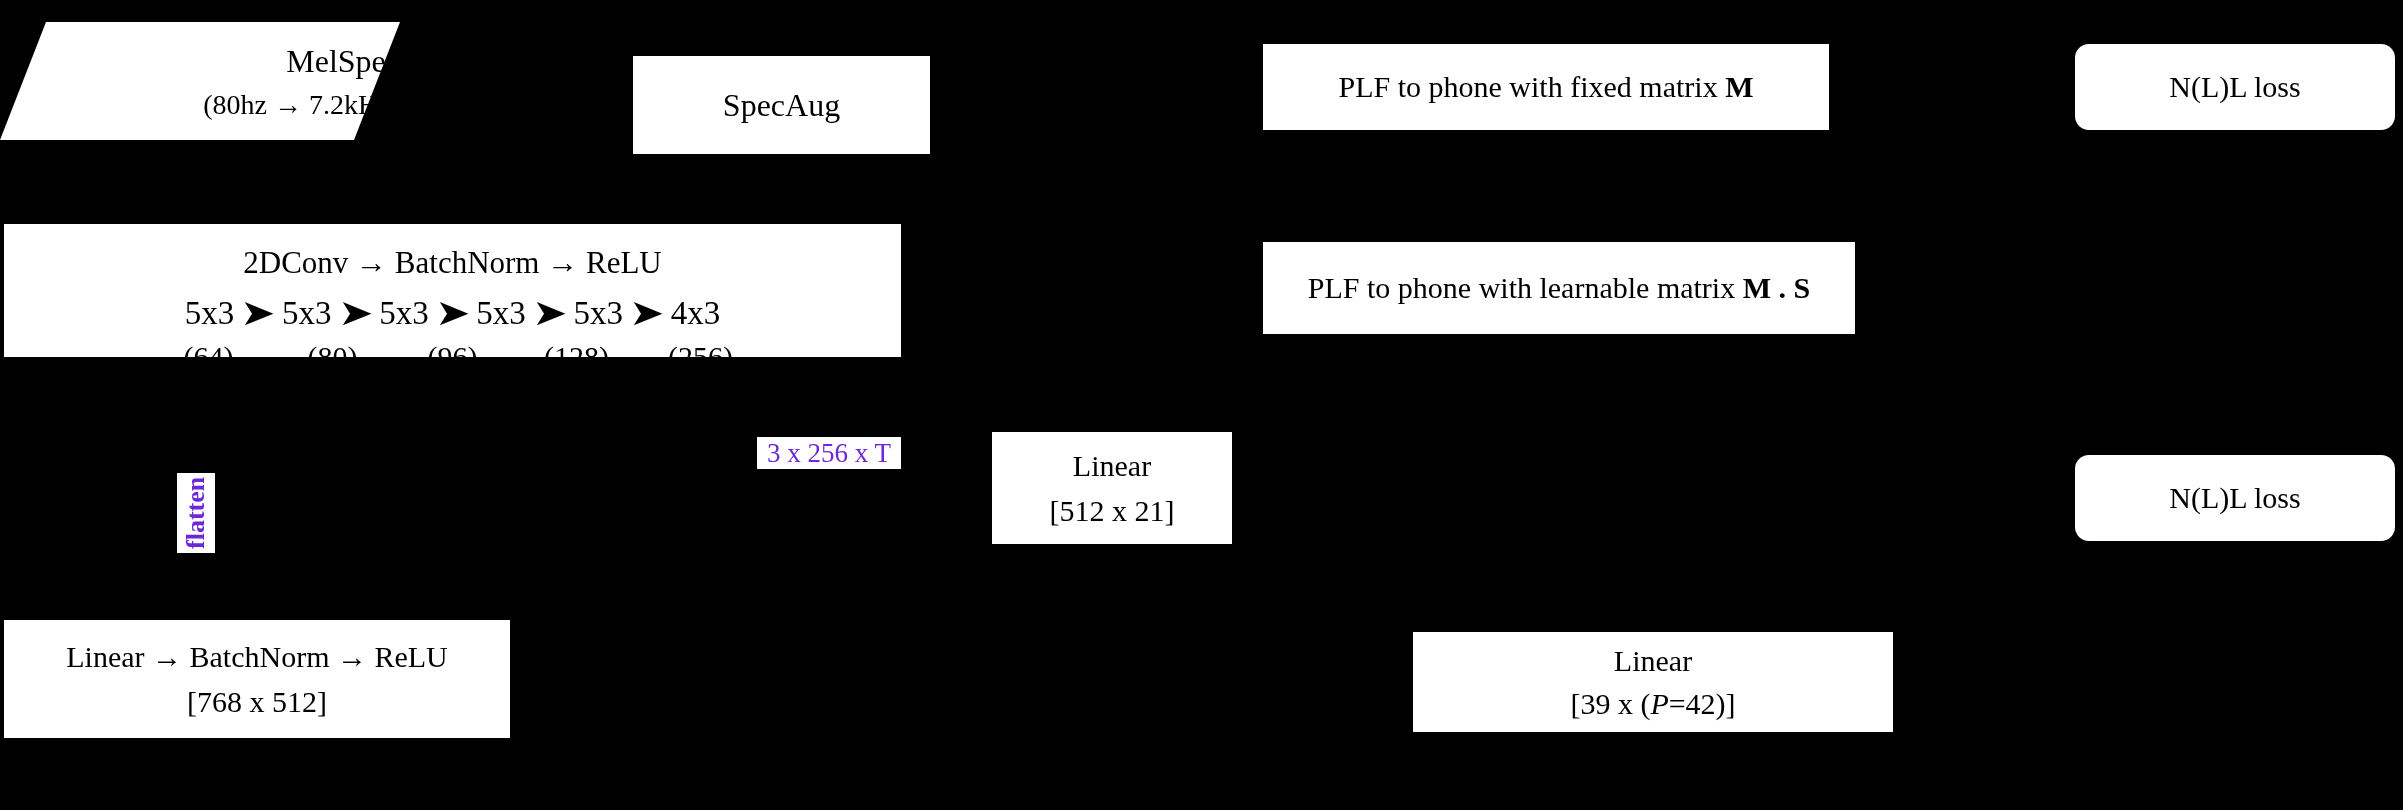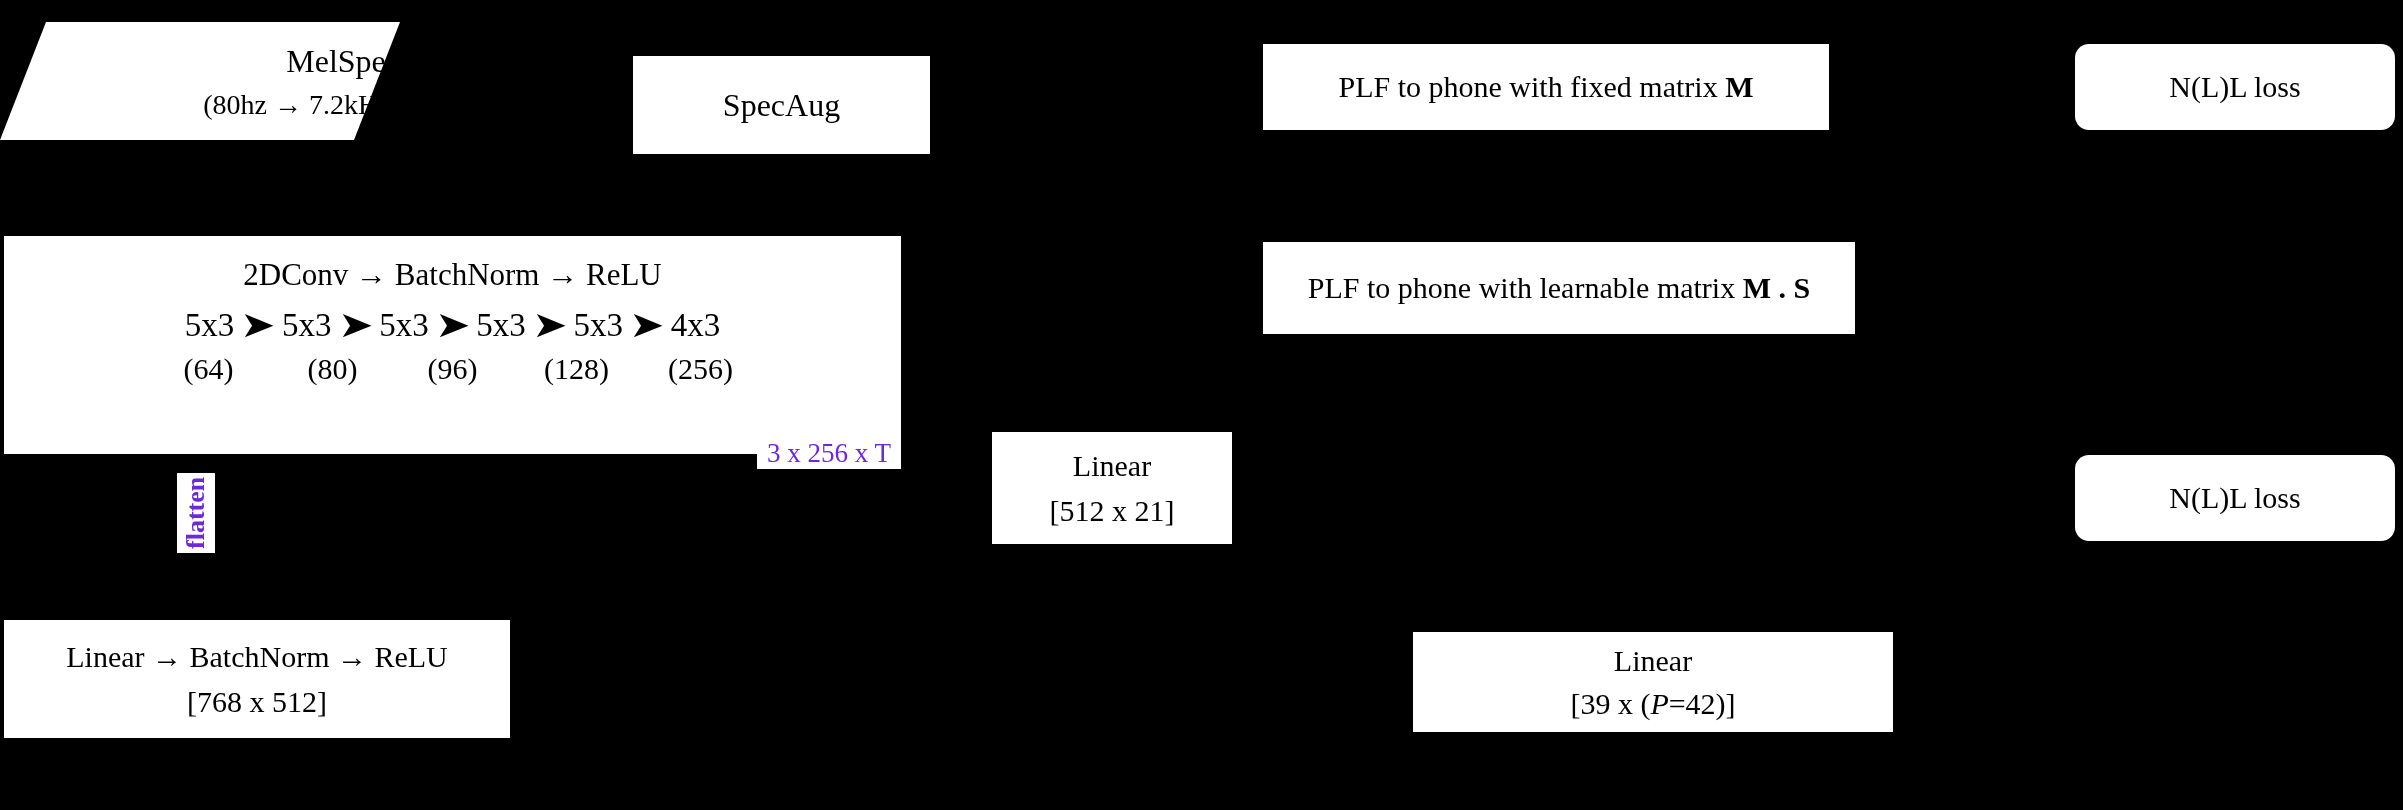--- a/index.html
+++ b/index.html
@@ -130,21 +130,21 @@
   <div class="node rounded" id="loss-nll-top-node" style="left:2075px; top:44px; width:320px; height:86px; font-size:30px;">
     <span>N(L)L loss</span>
   </div>
 
   <div class="node" id="plf-learnable-node" style="left:1263px; top:242px; width:592px; height:92px; font-size:30px;">
     <div>
       <span>PLF to phone with learnable matrix </span><span class="bold">M . S</span>
     </div>
   </div>
 
-  <div class="node" id="conv-node" style="left:4px; top:236px; width:897px; height:218px;">
+  <div class="node" id="conv-node" style="left:4px; top:224px; width:897px; height:133px;">
     <div class="conv-title">2DConv → BatchNorm → ReLU</div>
     <div class="conv-row conv-kernels">
       <span>5x3</span>
       <span class="arrow-glyph">➤</span>
       <span>5x3</span>
       <span class="arrow-glyph">➤</span>
       <span>5x3</span>
       <span class="arrow-glyph">➤</span>
       <span>5x3</span>
       <span class="arrow-glyph">➤</span>

